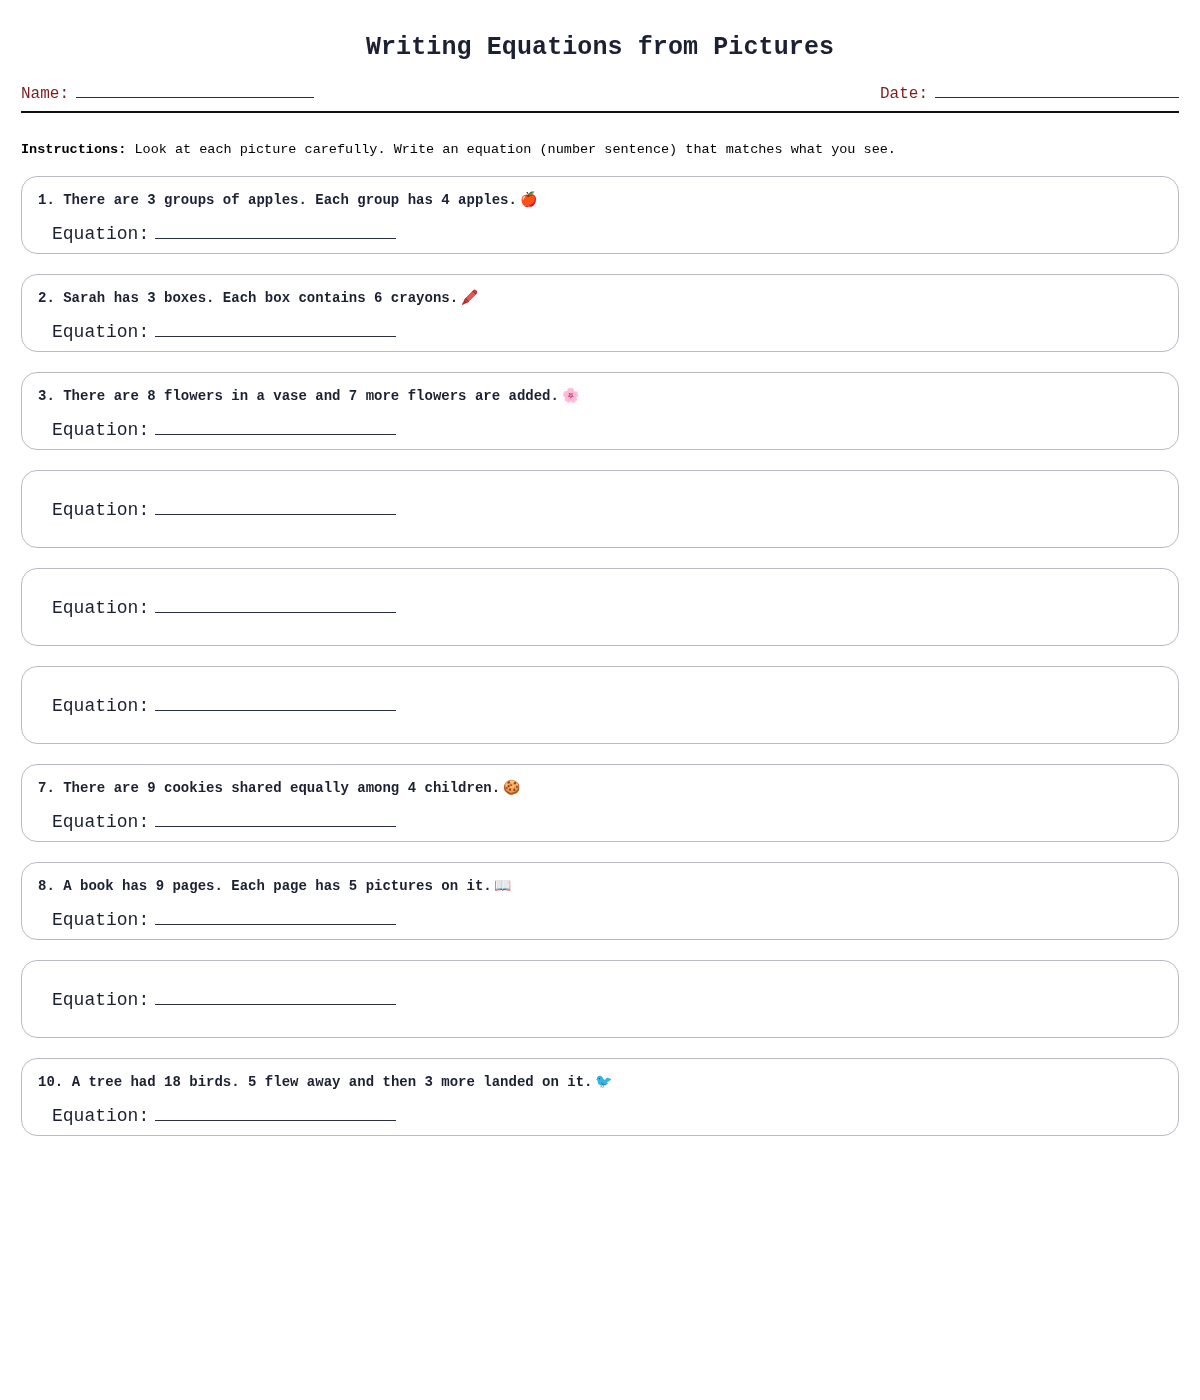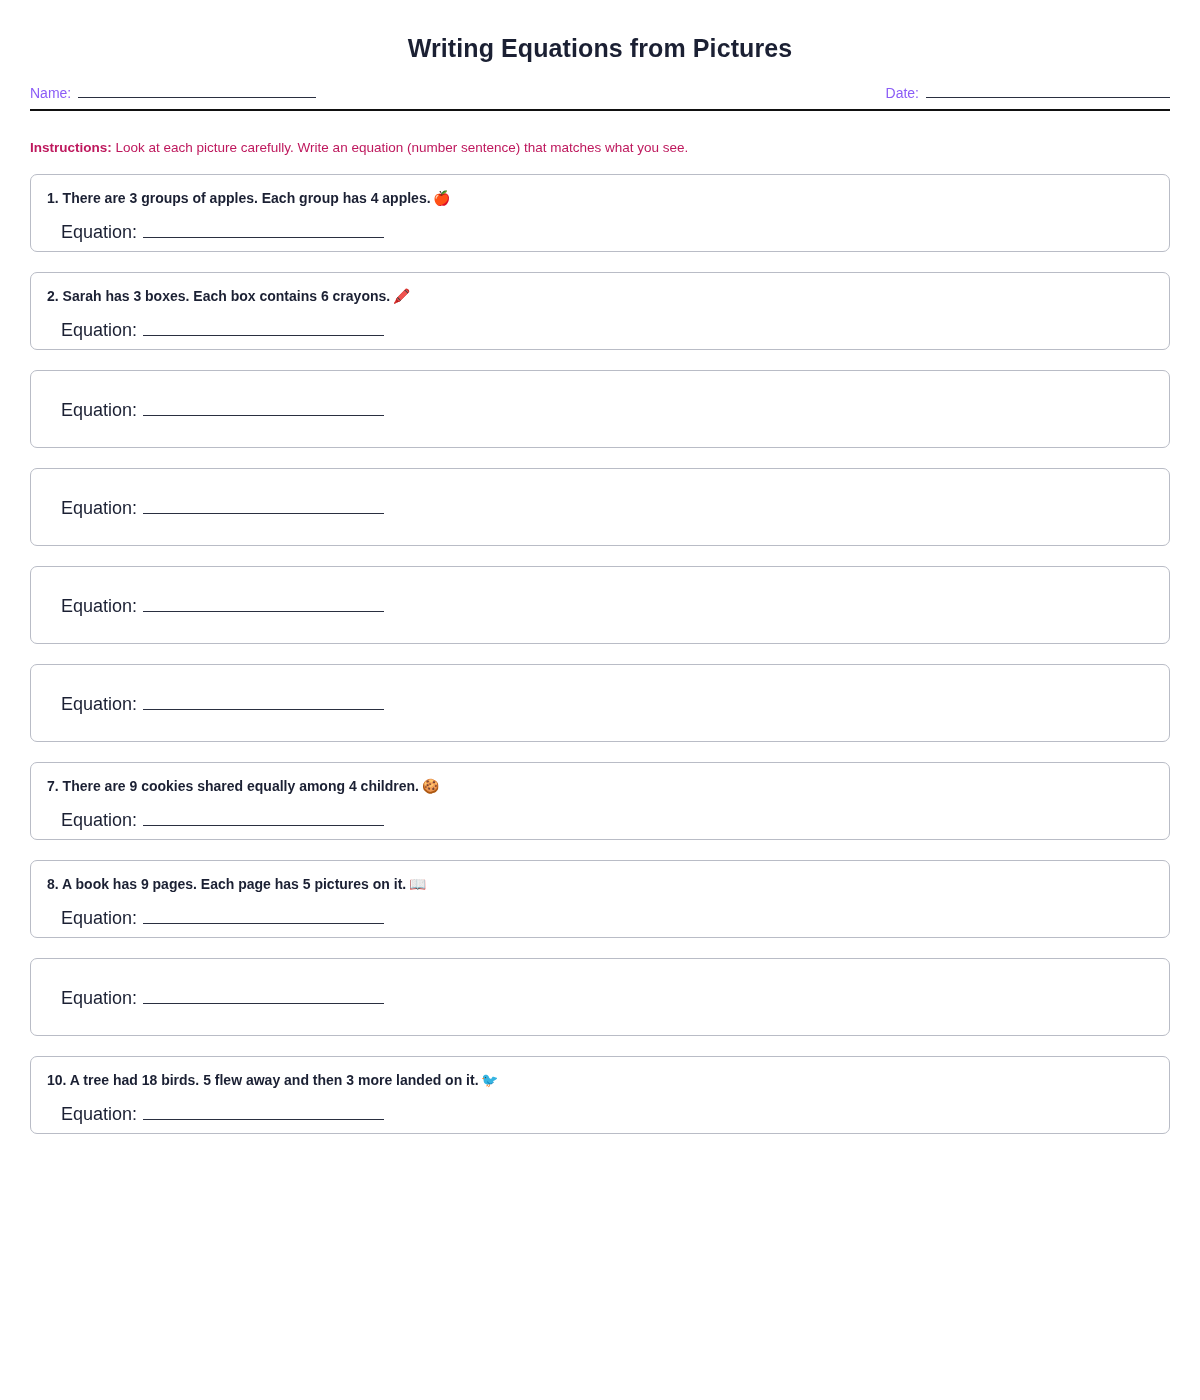--- a/index.html
+++ b/index.html
@@ -10,21 +10,22 @@
   }
   body {
     width: 1200px;
     height: 1400px;
     font-family: "Liberation Sans", sans-serif;
     color: #1b2033;
     position: relative;
     overflow: hidden;
   }
   .page {
-    padding: 0 30px;
+    padding: 0 21px;
+    font-family: Liberation Mono, monospace;
   }
   
   .worksheet-title {
     text-align: center;
     font-size: 25px;
     font-weight: bold;
     color: #1b2033;
     letter-spacing: 0.1px;
     margin: 0;
     padding-top: 33px;
@@ -38,54 +39,54 @@
     margin-top: 22px;
     font-size: 14.5px;
     color: #1b2033;
   }
   .meta-field {
     display: flex;
     align-items: baseline;
     white-space: nowrap;
   }
   .meta-label {
-    font-size: 14px;
-    color: #8b5cf6;
+    font-size: 16px;
+    color: #7f1d1d;
   }
   .meta-rule {
     display: inline-block;
     border-bottom: 1.6px solid #2a2f40;
     margin-left: 7px;
     height: 13px;
   }
   .meta-rule.name-rule { width: 238px; }
   .meta-rule.date-rule { width: 244px; }
   .header-divider {
     border: none;
     border-top: 2.4px solid #111111;
     margin: 8px 0 0 0;
     width: 100%;
   }
   
   .instructions {
     margin-top: 28px;
     font-size: 13.5px;
-    color: #be185d;
+    color: #000000;
     line-height: 18px;
   }
   .instructions b {
     font-weight: bold;
   }
   
   .problem-list {
     margin-top: 17px;
   }
   .problem-card {
     border: 1px solid #b9bcc6;
-    border-radius: 7px;
+    border-radius: 16px;
     height: 78px;
     margin-bottom: 20px;
     padding: 14px 16px 0 16px;
     background: #ffffff;
   }
   .problem-text {
     font-size: 14px;
     font-weight: bold;
     color: #1b2033;
     line-height: 18px;
@@ -147,20 +148,21 @@
         </div>
       </div>
       <div class="problem-card">
         <div class="problem-text"><span>2.</span> <span>Sarah has 3 boxes. Each box contains 6 crayons.</span><span class="problem-emoji">🖍️</span></div>
         <div class="answer-row">
           <span class="answer-label">Equation:</span>
           <span class="answer-rule"></span>
         </div>
       </div>
       <div class="problem-card">
+        <div class="problem-text"><span>3.</span> <span>There are 8 flowers in a vase and 7 more flowers are added.</span><span class="problem-emoji">🌸</span></div>
         <div class="answer-row">
           <span class="answer-label">Equation:</span>
           <span class="answer-rule"></span>
         </div>
       </div>
       <div class="problem-card">
         <div class="answer-row">
           <span class="answer-label">Equation:</span>
           <span class="answer-rule"></span>
         </div>

